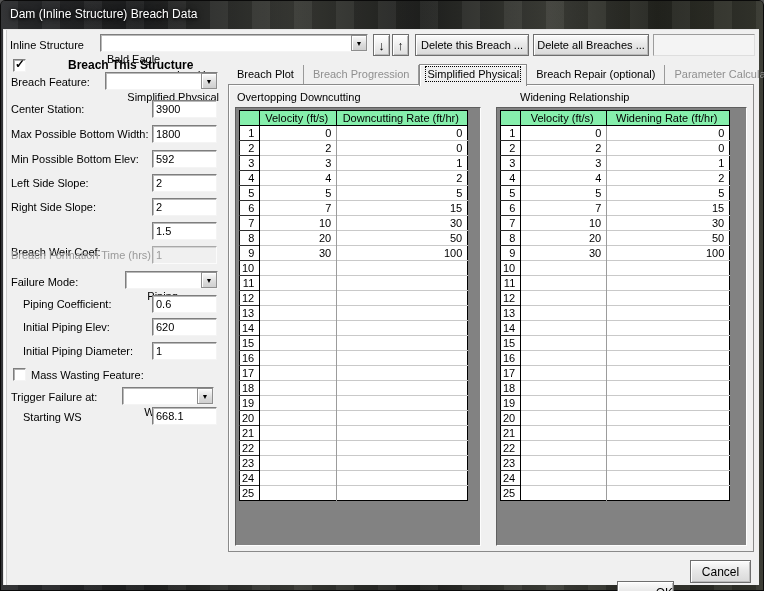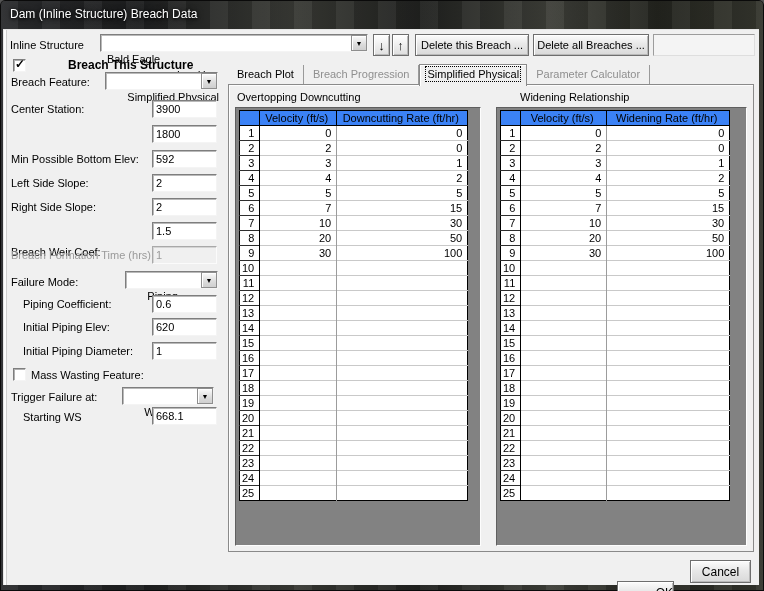--- a/index.html
+++ b/index.html
@@ -78,21 +78,21 @@
   }
 
   .grid-title { position:absolute; top:6px; font-size:11px; white-space:nowrap; }
 
   .grid-container {
     position:absolute; top:22px; height:439px; background:#828282;
     border:1px solid; border-color:#5f5f5f #fdfdfd #fdfdfd #5f5f5f;
   }
   table.grid { position:absolute; left:3px; top:2px; border-collapse:collapse; background:#fff; border:1px solid #000; table-layout:fixed; }
   .grid th, .grid td { font-size:11px; font-weight:normal; overflow:hidden; white-space:nowrap; padding:0 5px 0 2px; }
-  .grid thead th { height:15px; border-bottom:1px solid #000; border-left:1px solid #000; text-align:center; background:#3b82f6; }
+  .grid thead th { height:15px; border-bottom:1px solid #000; border-left:1px solid #000; text-align:center; background:#86efac; }
   .grid thead th:first-child { border-left:none; }
   .grid tbody th { height:15px; border-top:1px solid #2e2e2e; border-right:1px solid #000; text-align:right; background:#fff; }
   .grid tbody td { height:15px; border-top:1px solid #c9c9c9; border-left:1px solid #9c9c9c; text-align:right; }
   .grid tbody td:nth-child(2) { border-left:none; }
 
   .flat-panel { position:absolute; background:#f4f4f4; border:1px solid; border-color:#9c9c9c #dedede #dedede #9c9c9c; }
 
   .bold12 { font-size:12px; font-weight:bold; line-height:13px;margin-left:35px; }
   .arrowbtn { font-weight:bold; font-size:13px; line-height:19px; background:linear-gradient(#ffffff,#ececec 60%,#dedede); }
 </style>
@@ -126,20 +126,21 @@
 
     <span class="lbl" style="left:8px; top:45px;">Breach Feature:</span>
     <div class="combo" style="left:102px; top:43px; width:113px;">
       <span>Simplified Physical</span>
       <span class="combo-arrow">▼</span>
     </div>
 
     <span class="lbl" style="left:8px; top:72px;">Center Station:</span>
     <div class="edit" style="left:149px; top:71px; width:65px;">3900</div>
 
+    <span class="lbl" style="left:8px; top:97px;">Max Possible Bottom Width:</span>
     <div class="edit" style="left:149px; top:96px; width:65px;">1800</div>
 
     <span class="lbl" style="left:8px; top:122px;">Min Possible Bottom Elev:</span>
     <div class="edit" style="left:149px; top:121px; width:65px;">592</div>
 
     <span class="lbl" style="left:8px; top:146px;">Left Side Slope:</span>
     <div class="edit" style="left:149px; top:145px; width:65px;">2</div>
 
     <span class="lbl" style="left:8px; top:170px;">Right Side Slope:</span>
     <div class="edit" style="left:149px; top:169px; width:65px;">2</div>
@@ -174,20 +175,21 @@
       <span class="combo-arrow">▼</span>
     </div>
 
     <span class="lbl" style="left:20px; top:380px;">Starting WS</span>
     <div class="edit" style="left:149px; top:378px; width:65px;">668.1</div>
 
     <div class="tabstrip">
       <div class="tab"><span class="tab-inner">Breach Plot</span></div>
       <div class="tab disabled"><span class="tab-inner">Breach Progression</span></div>
       <div class="tab selected"><span class="tab-inner">Simplified Physical</span></div>
+      <div class="tab"><span class="tab-inner">Breach Repair (optional)</span></div>
       <div class="tab disabled"><span class="tab-inner">Parameter Calculator</span></div>
     </div>
 
     <div class="tabpage">
       <span class="grid-title" style="left:8px;">Overtopping Downcutting</span>
       <span class="grid-title" style="left:291px;">Widening Relationship</span>
 
       <div class="grid-container" style="left:6px; width:246px;">
         <table class="grid" id="left-grid">
             <colgroup>

